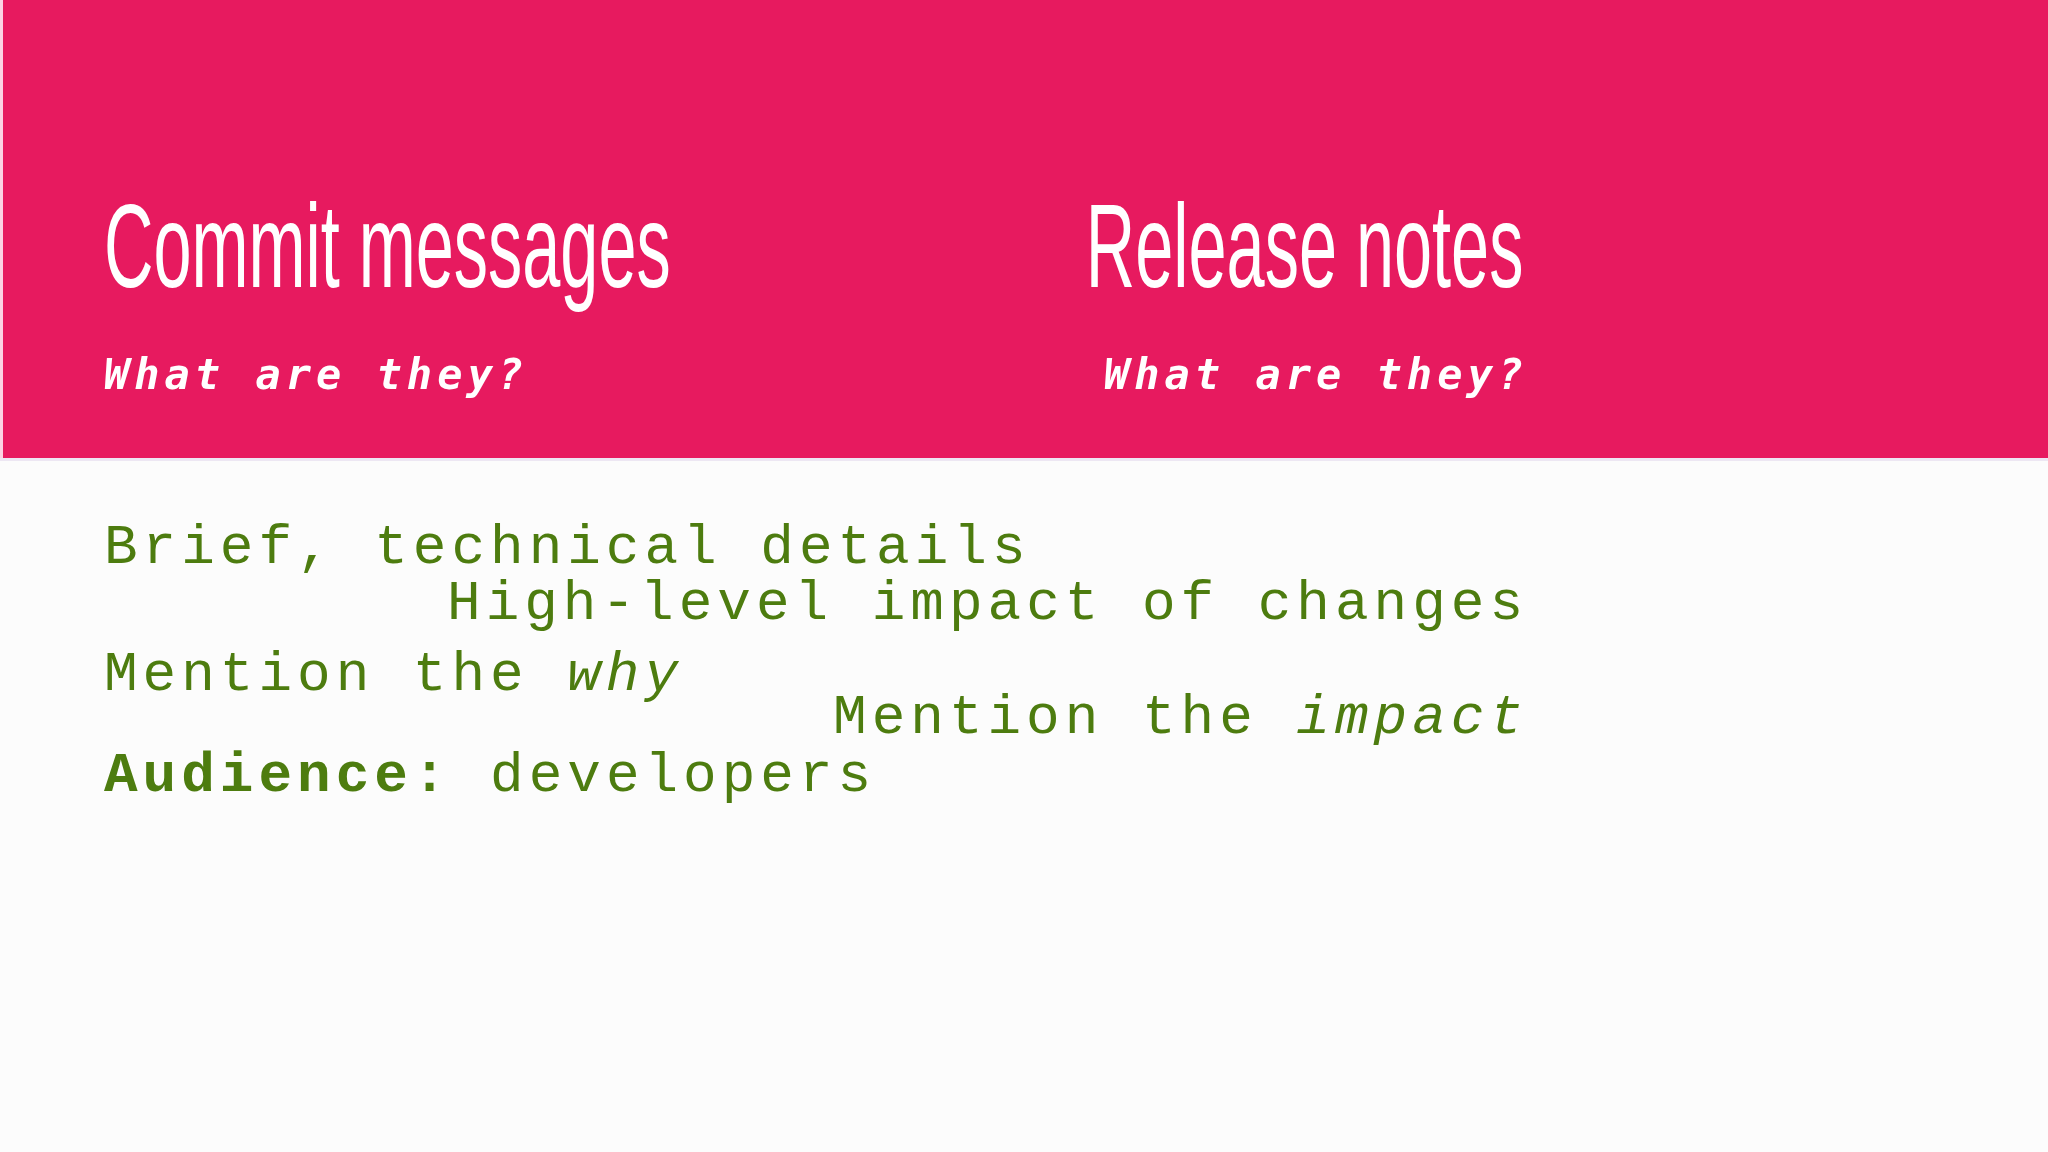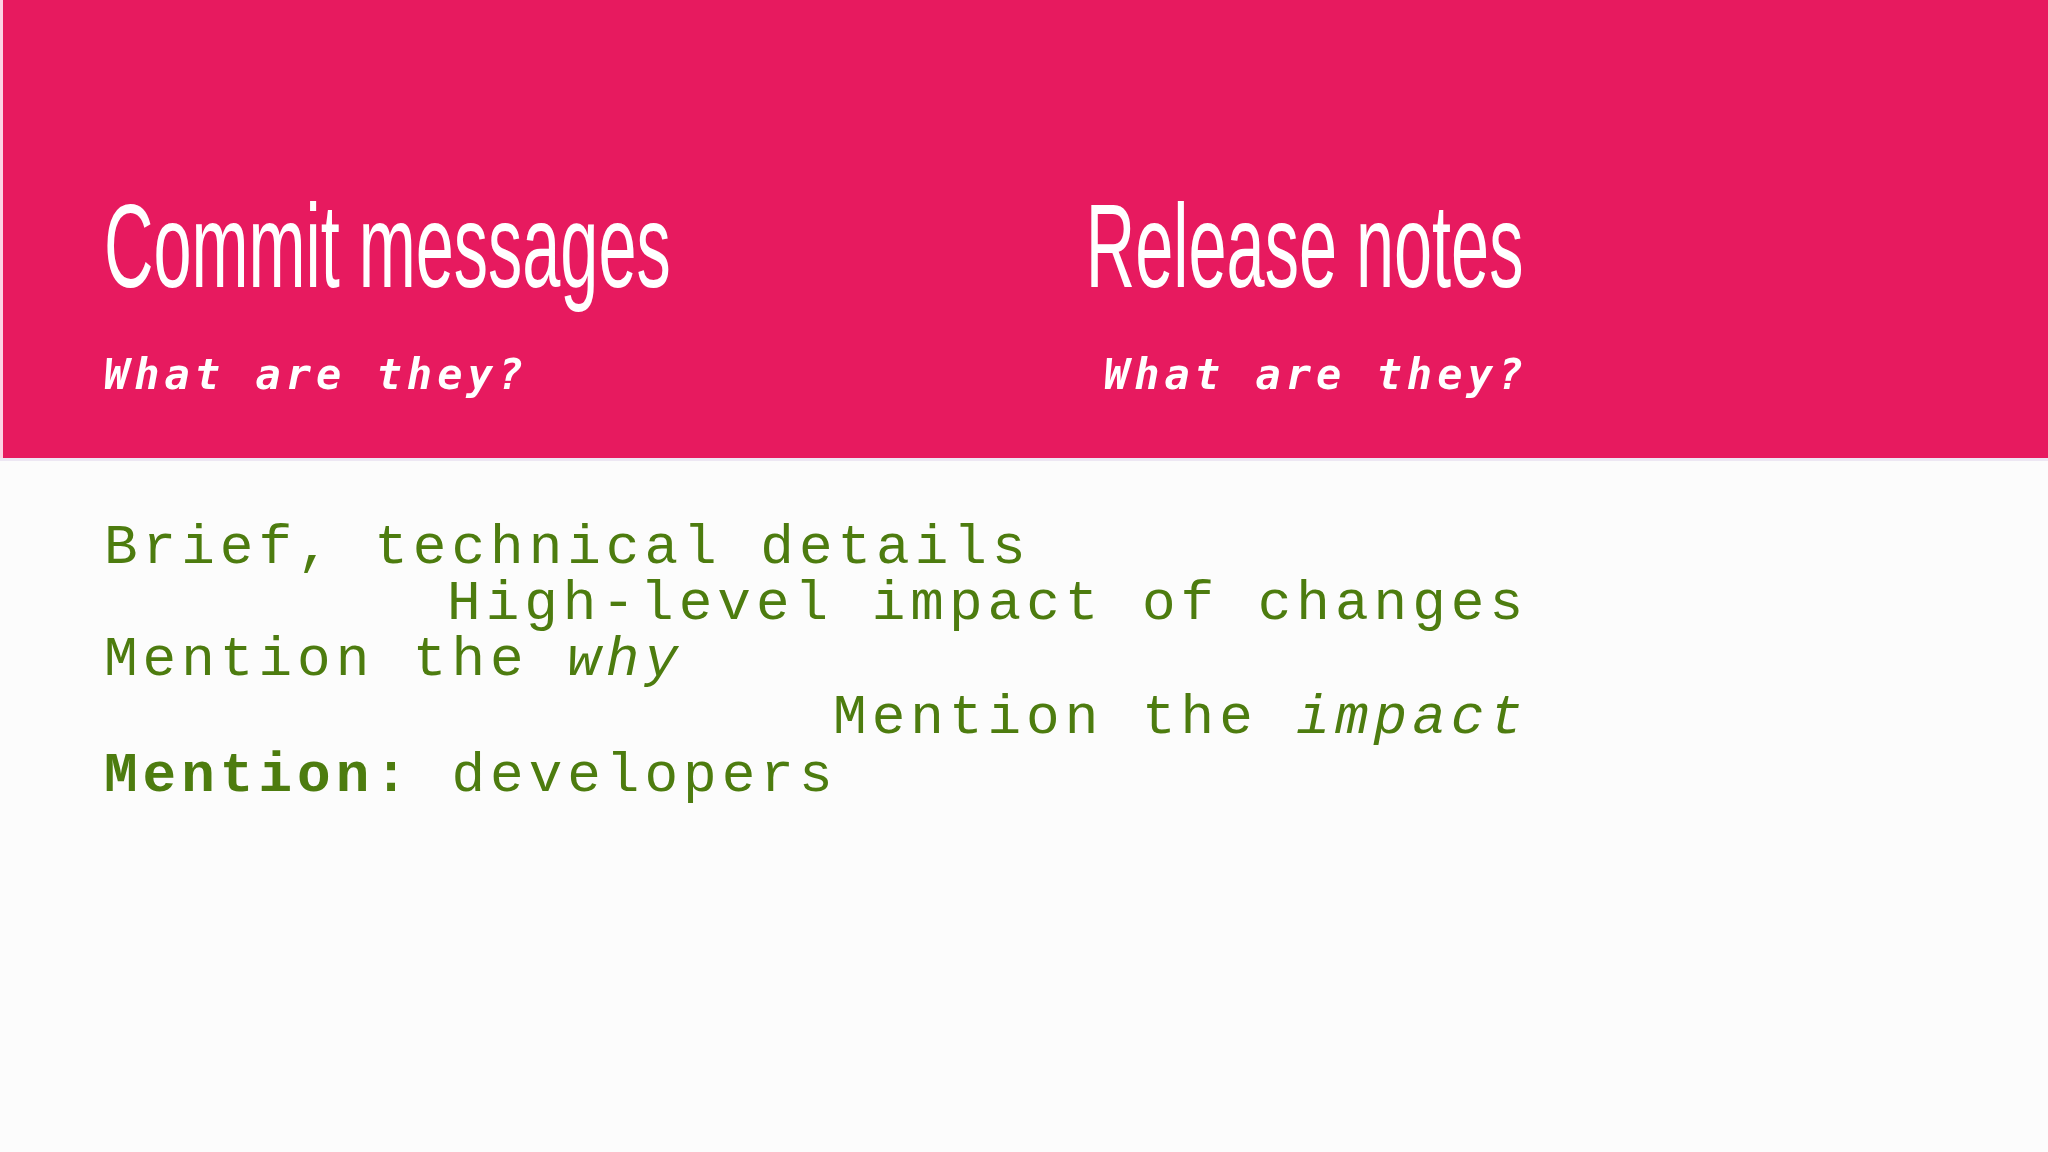--- a/index.html
+++ b/index.html
@@ -73,21 +73,21 @@
     font-size: 56px;
     letter-spacing: 5px;
     line-height: 1;
     color: #4d7c0f;
     white-space: nowrap;
     font-family: Liberation Mono, monospace;
   }
   .pt-left { left: 104px; }
   .pt-right { right: 100px; }
   .pt-l1 { top: 520px; }
-  .pt-l2 { top: 632px; }
+  .pt-l2 { top: 647px; }
   .pt-l3 { top: 748px; }
   .pt-r1 { top: 576px; }
   .pt-r2 { top: 690px; }
   .em { font-style: italic; }
   .strong { font-weight: bold; }
 </style>
 </head>
 <body>
 
 <div class="slide">
@@ -101,19 +101,19 @@
   <h1 class="title title-right">Release notes</h1>
 
   <div class="subtitle subtitle-left">What are they?</div>
 
   <div class="subtitle subtitle-right">What are they?</div>
 
   <div class="point pt-left pt-l1">Brief, technical details</div>
 
   <div class="point pt-left pt-l2"><span>Mention the </span><span class="em">why</span></div>
 
-  <div class="point pt-left pt-l3"><span class="strong">Mention:</span><span> developers</span></div>
+  <div class="point pt-left pt-l3"><span class="strong">Audience:</span><span> developers</span></div>
 
   <div class="point pt-right pt-r1">High-level impact of changes</div>
 
   <div class="point pt-right pt-r2"><span>Mention the </span><span class="em">impact</span></div>
 
 </div>
 
 </body></html>

